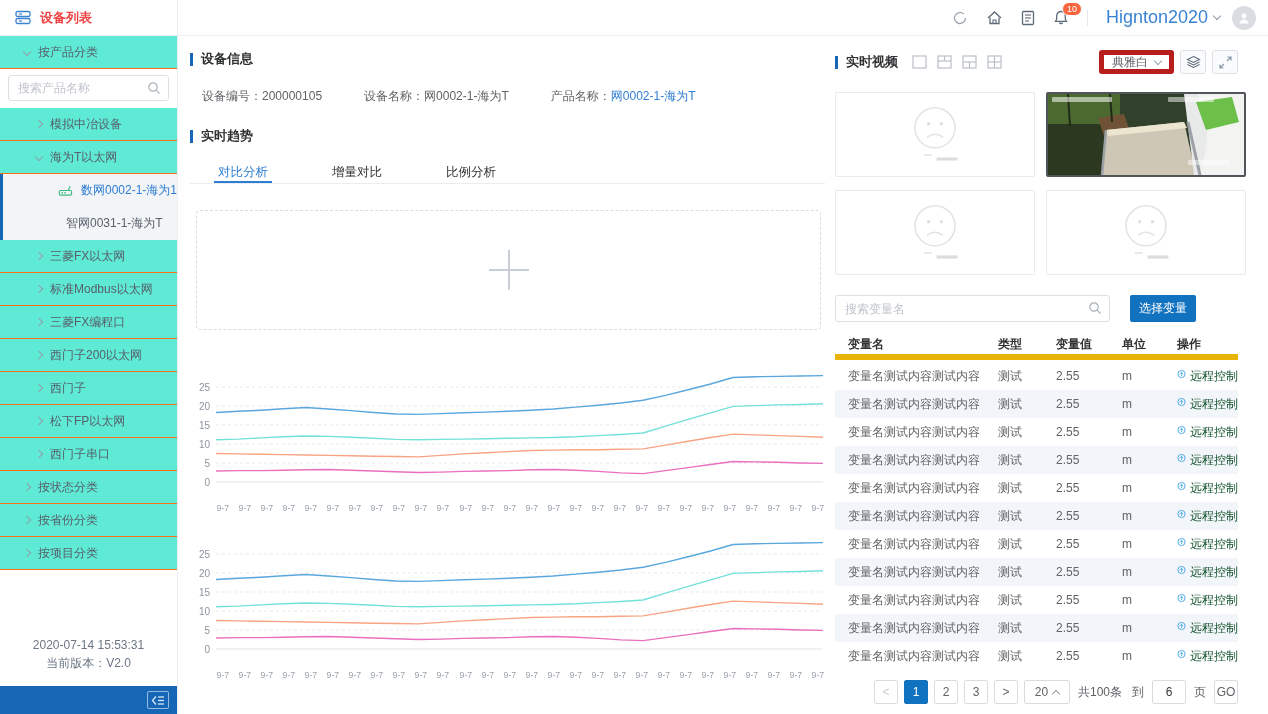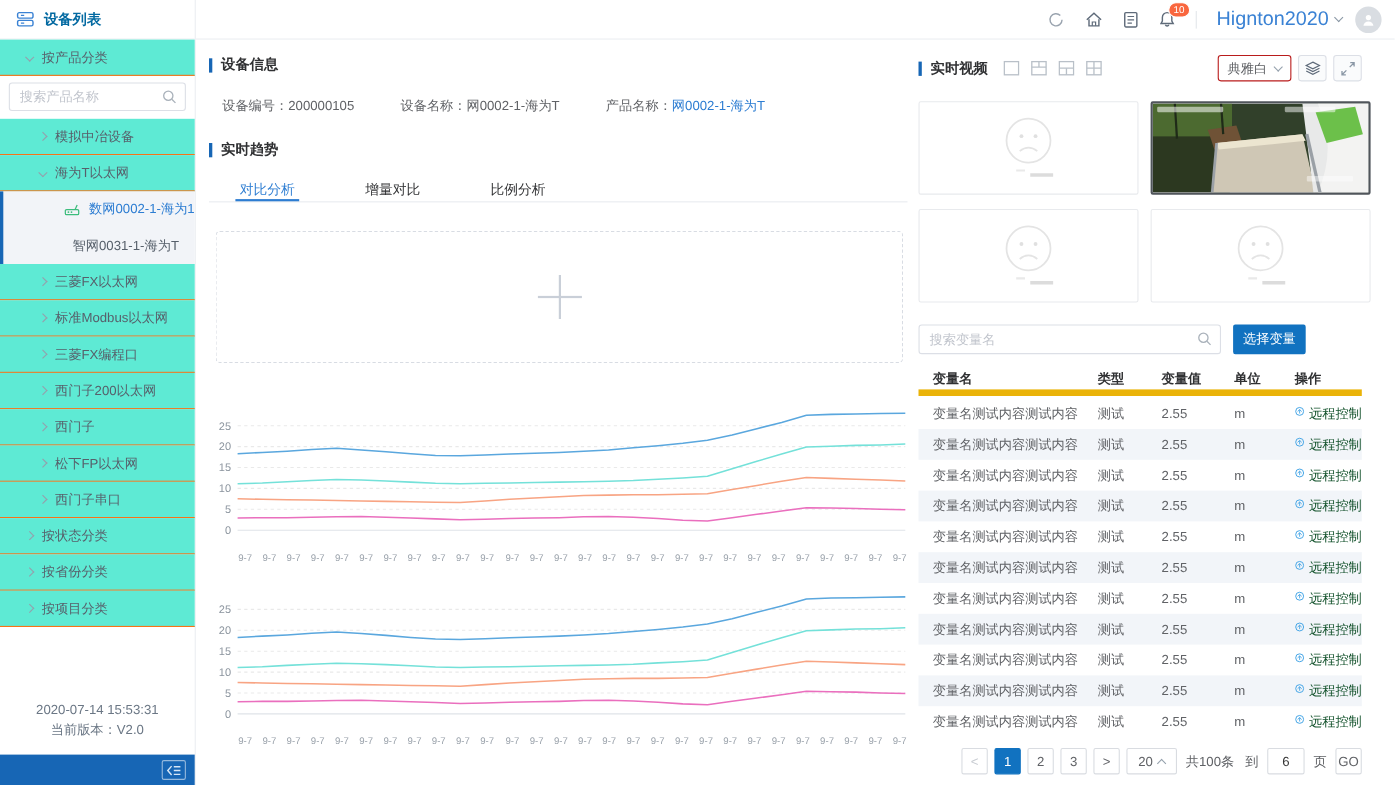--- a/index.html
+++ b/index.html
@@ -3,21 +3,21 @@
 <meta charset="utf-8">
 <style>
   * { margin:0; padding:0; box-sizing:border-box; }
   html,body { width:1268px; height:714px; overflow:hidden; background:#fff;
     font-family:"Liberation Sans","DejaVu Sans",sans-serif; font-size:12px; color:#333; }
   .app { display:flex; width:1268px; height:714px; }
 
   
   .sidebar { position:relative; width:178px; height:714px; border-right:1px solid #ebeef2; flex:none; background:#fff; }
   .sb-header { height:36px; display:flex; align-items:center; padding-left:14px; border-bottom:1px solid #ebeef2; }
-  .sb-header .ttl { font-size:13px; font-weight:bold; color:#0369a1; margin-left:8px; }
+  .sb-header .ttl { font-size:13px; font-weight:bold; color:#ef4444; margin-left:8px; }
   .sb-tree { }
   .tree-item { height:33px; display:flex; align-items:center; color:#57606b; cursor:pointer; border-bottom:1px solid #f97316; background:#5eead4; }
   .tree-item.lv0 { padding-left:24px; }
   .tree-item.lv1 { padding-left:36px; }
   .tree-item.lv2 { padding-left:58px; }
   .tree-item.sel { padding-left:36px; color:#2d7dd2; }
   .tree-item .lbl { margin-left:8px; white-space:nowrap; }
   .chev { display:inline-block; width:6px; height:6px; border-right:1.3px solid #94a0ac; border-bottom:1.3px solid #94a0ac; flex:none; }
   .chev.right { transform:rotate(-45deg); }
   .chev.down  { transform:rotate(45deg); }
@@ -69,29 +69,29 @@
   .charts { margin-top:32px; }
   .chart-block { margin-bottom:16px; }
   .xlabels { display:flex; justify-content:space-between; padding-left:26px; margin-top:7px; }
   .xlabels span { font-size:9.5px; color:#9aa2ab; transform:scale(.92); white-space:nowrap; }
 
   
   .vid-head { display:flex; align-items:center; }
   .vid-layouts { display:flex; margin-left:14px; gap:10px; }
   .vid-layouts svg { cursor:pointer; }
   .vid-tools { margin-left:auto; display:flex; gap:6px; margin-right:10px; }
-  .theme-select { height:24px; border:1px solid #b91c1c; border-radius:3px; display:flex; align-items:center; padding:0 8px; color:#606266; cursor:pointer; }
+  .theme-select { height:24px; border:5px solid #b91c1c; border-radius:3px; display:flex; align-items:center; padding:0 8px; color:#606266; cursor:pointer; }
   .theme-select .chev { margin-left:7px; margin-top:-3px; }
   .tool-btn { width:26px; height:24px; border:1px solid #dcdfe6; border-radius:3px; background:#fafbfc; display:flex; align-items:center; justify-content:center; cursor:pointer; }
 
   .video-grid { display:grid; grid-template-columns:200px 200px; grid-template-rows:85px 85px; gap:13px 11px; margin-top:18px; }
   .vslot { border:1px solid #e8eaed; border-radius:2px; background:#fff; display:flex; align-items:center; justify-content:center; overflow:hidden; cursor:pointer; }
   .vslot.camera { border:2px solid #50555b; padding:0; }
 
-  .var-search-row { display:flex; margin-top:20px; }
+  .var-search-row { display:flex; margin-top:20px;gap:9px; }
   .var-search { position:relative; width:275px; }
   .var-search input { width:100%; height:27px; border:1px solid #dcdfe6; border-radius:3px; padding:0 28px 0 9px; font-size:12px; font-family:inherit; outline:none; color:#333; }
   .var-search input::placeholder { color:#c0c4cc; }
   .sel-var-btn { margin-left:11px; width:66px; height:27px; background:#1172c0; color:#fff; border:none; border-radius:2px; font-size:12px; font-family:inherit; cursor:pointer; }
 
   .vtable { margin-top:12px; width:403px; }
   .vrow { display:flex; align-items:center; height:28px; }
   .vrow.head { height:26px; font-weight:bold; color:#303133; border-bottom:6px solid #eab308; margin-bottom:2px; }
   .vrow:not(.head):nth-child(odd) { background:#f2f5f9; }
   .vc { padding-left:13px; color:#606266; overflow:hidden; white-space:nowrap; }

